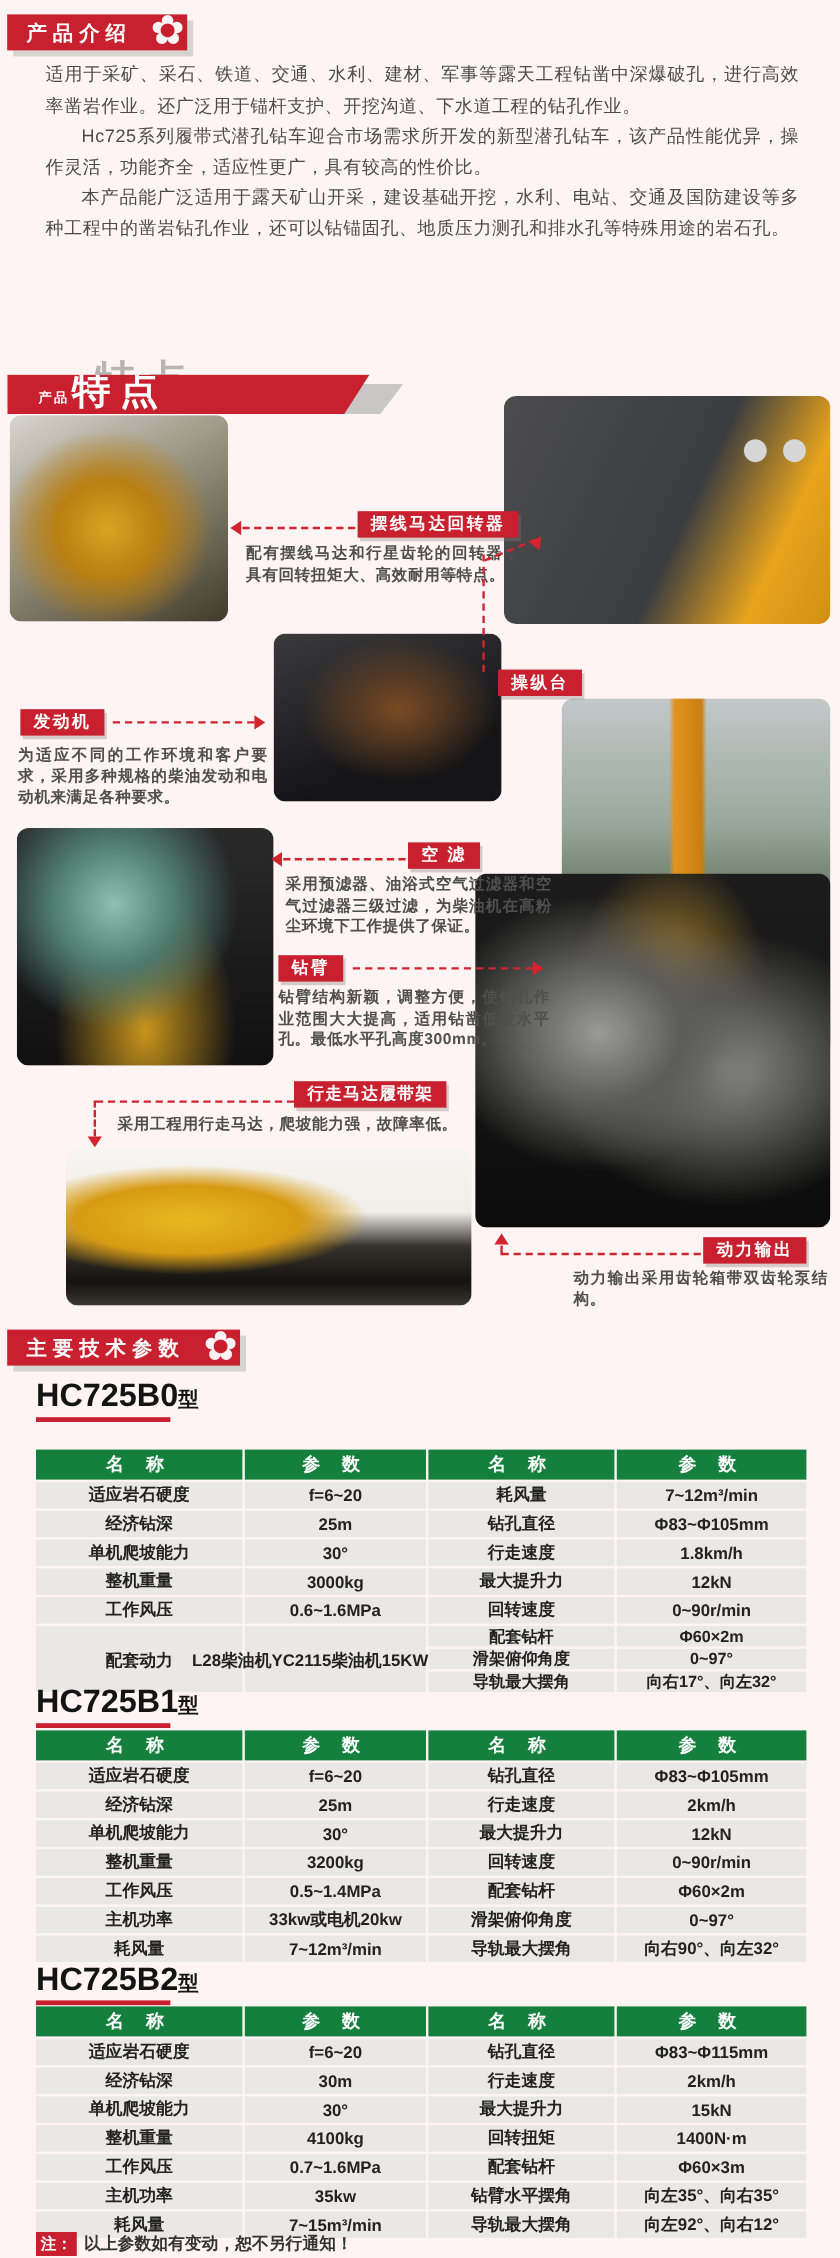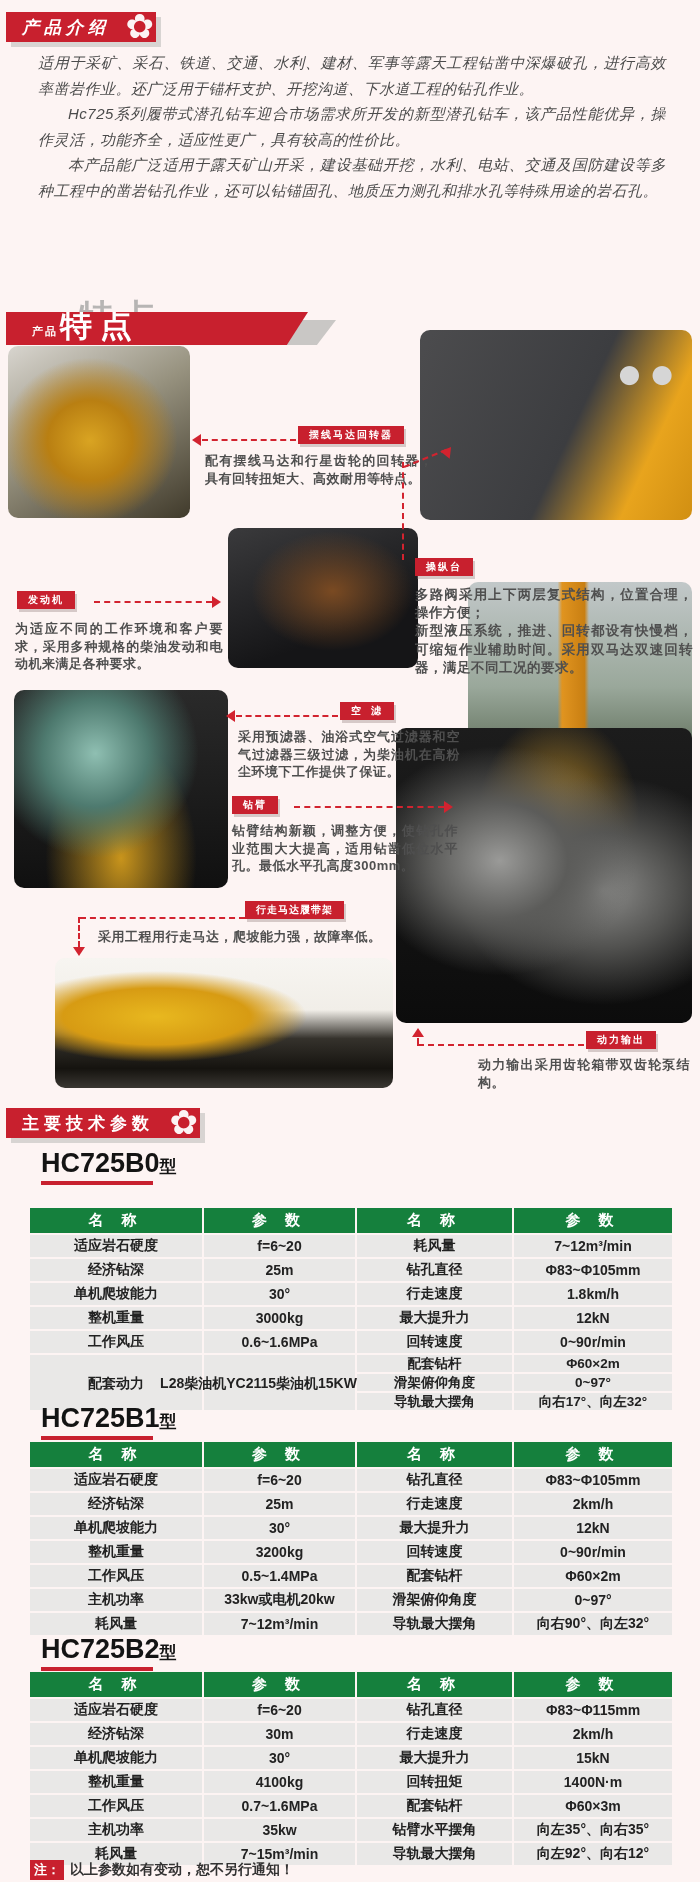--- a/index.html
+++ b/index.html
@@ -13,21 +13,21 @@
     position:absolute;display:inline-flex;align-items:center;
     height:30px;background:#c8202e;color:#fff;font-weight:bold;
     font-size:17px;letter-spacing:5px;padding:0 46px 0 16px;
     box-shadow:5px 5px 0 #d8d4d2;
   }
   .sec-banner .flower{
     position:absolute;right:2px;top:-6px;font-size:34px;letter-spacing:0;
     color:#ffffff;opacity:.95;
   }
   
-  #intro{position:absolute;left:0;top:0;width:700px;height:300px;font-style:italic;}
+  #intro{position:absolute;left:0;top:0;width:700px;height:300px;}
   .intro-text{position:absolute;left:38px;top:50px;width:628px;
     font-size:15px;line-height:1.7;color:#4b4b4b;letter-spacing:.5px;text-align:justify;}
   .intro-text p{margin:0;}
   .intro-text p.indent{text-indent:2em;}
   
   #features{position:absolute;left:0;top:300px;width:700px;height:800px;}
   .feat-banner{position:absolute;left:6px;top:0;width:340px;height:50px;}
   .feat-banner .echo{position:absolute;left:72px;top:-6px;font-size:36px;font-weight:bold;color:#b7b5b4;letter-spacing:6px;z-index:0;}
   .feat-banner .slant-shadow{position:absolute;left:12px;top:20px;width:318px;height:25px;background:#c9c7c5;
     clip-path:polygon(0 0,100% 0,94% 100%,0 100%);z-index:0;}
@@ -57,37 +57,37 @@
                linear-gradient(180deg,#c2c8c9 0%,#9aa89b 35%,#44543c 70%,#202b18 100%);}
   .p-crawler{left:55px;top:658px;width:338px;height:130px;
     background:radial-gradient(ellipse at 30% 45%,#e8b81f 0%,#d79b13 28%,rgba(0,0,0,0) 45%),
                linear-gradient(180deg,#f7f5f1 0%,#f1eee8 40%,#35322c 62%,#15130f 85%,#3a3732 100%);}
   .p-power{left:396px;top:428px;width:296px;height:295px;
     background:radial-gradient(ellipse at 35% 45%,#9a9a98 0%,#5c5c5a 25%,rgba(0,0,0,0) 50%),
                radial-gradient(ellipse at 70% 55%,#8c8c8a 0%,#525250 25%,rgba(0,0,0,0) 50%),
                radial-gradient(ellipse at 55% 30%,#b08428 0%,rgba(0,0,0,0) 35%),
                linear-gradient(#1c1c1c,#0c0c0c);}
   
-  .tag{position:absolute;background:#c8202e;color:#fff;font-weight:bold;font-size:10px;
+  .tag{position:absolute;background:#c8202e;color:#fff;font-weight:bold;font-size:14px;
     letter-spacing:2px;padding:2px 11px;box-shadow:2px 3px 0 rgba(140,120,120,.35);white-space:nowrap;}
   .ftext{position:absolute;font-size:13px;font-weight:bold;color:#4f4f4f;line-height:1.35;
     letter-spacing:.5px;text-align:justify;}
   .pre{white-space:pre-line;}
   .dash-h{position:absolute;height:0;border-top:2px dashed #d2232f;}
   .dash-v{position:absolute;width:0;border-left:2px dashed #d2232f;}
   .dash-diag{position:absolute;height:0;border-top:2px dashed #d2232f;transform-origin:left center;}
   .arr{position:absolute;width:0;height:0;}
   .arr-left{border-top:6px solid transparent;border-bottom:6px solid transparent;border-right:9px solid #d2232f;}
   .arr-right{border-top:6px solid transparent;border-bottom:6px solid transparent;border-left:9px solid #d2232f;}
   .arr-down{border-left:6px solid transparent;border-right:6px solid transparent;border-top:9px solid #d2232f;}
   .arr-up{border-left:6px solid transparent;border-right:6px solid transparent;border-bottom:9px solid #d2232f;}
   .arr-upright{border-left:6px solid transparent;border-right:6px solid transparent;border-bottom:10px solid #d2232f;transform:rotate(38deg);}
   
   #specs{position:absolute;left:0;top:1100px;width:700px;height:782px;}
-  .model-h{position:absolute;left:30px;color:#141414;margin-left:11px;}
+  .model-h{position:absolute;left:30px;color:#141414;}
   .model-h .m{font-size:27px;font-weight:bold;letter-spacing:0;}
   .model-h .mx{font-size:17px;font-weight:bold;}
   .model-h .uline{width:112px;height:4px;background:#c8202e;margin-top:2px;}
   .spec-table{position:absolute;left:30px;width:642px;display:grid;
     grid-template-columns:172px 151px 155px 158px;gap:2px;}
   .th{background:#15803d;color:#fff;font-size:15px;font-weight:bold;letter-spacing:7px;
     height:25px;display:flex;align-items:center;justify-content:center;}
   .td{background:#e9e8e7;color:#222;font-size:14px;font-weight:bold;height:22px;
     display:flex;align-items:center;justify-content:center;white-space:nowrap;}
   .td.sub{height:17px;font-size:13.5px;}
@@ -130,31 +130,29 @@
 
   <div class="arr arr-left" style="left:192px;top:134px;"></div>
   <div class="dash-h" style="left:202px;top:139px;width:94px;"></div>
   <div class="tag" style="left:298px;top:126px;">摆线马达回转器</div>
   <div class="ftext" style="left:205px;top:152px;width:228px;">配有摆线马达和行星齿轮的回转器，具有回转扭矩大、高效耐用等特点。</div>
 
   <div class="dash-v" style="left:402px;top:162px;height:98px;"></div>
   <div class="dash-diag" style="left:404px;top:166px;width:46px;transform:rotate(-22deg);"></div>
   <div class="arr arr-upright" style="left:442px;top:146px;"></div>
   <div class="tag" style="left:415px;top:258px;">操纵台</div>
-  <div class="ftext pre" style="left:415px;top:286px;width:278px;font-size:13.5px;">多路阀采用上下两层复式结构，位置合理，操作方便；
-新型液压系统，推进、回转都设有快慢档，可缩短作业辅助时间。采用双马达双速回转器，满足不同工况的要求。</div>
 
   <div class="tag" style="left:17px;top:291px;">发动机</div>
   <div class="dash-h" style="left:94px;top:301px;width:118px;"></div>
   <div class="arr arr-right" style="left:212px;top:296px;"></div>
   <div class="ftext" style="left:15px;top:320px;width:208px;">为适应不同的工作环境和客户要求，采用多种规格的柴油发动和电动机来满足各种要求。</div>
 
   <div class="arr arr-left" style="left:226px;top:410px;"></div>
   <div class="dash-h" style="left:236px;top:415px;width:102px;"></div>
-  <div class="tag" style="left:340px;top:402px;font-family:Liberation Mono, monospace;">空 滤</div>
+  <div class="tag" style="left:340px;top:402px;">空 滤</div>
   <div class="ftext" style="left:238px;top:428px;width:222px;">采用预滤器、油浴式空气过滤器和空气过滤器三级过滤，为柴油机在高粉尘环境下工作提供了保证。</div>
 
   <div class="tag" style="left:232px;top:496px;">钻臂</div>
   <div class="dash-h" style="left:294px;top:506px;width:150px;"></div>
   <div class="arr arr-right" style="left:444px;top:501px;"></div>
   <div class="ftext" style="left:232px;top:522px;width:226px;">钻臂结构新颖，调整方便，使钻孔作业范围大大提高，适用钻凿低位水平孔。最低水平孔高度300mm。</div>
 
   <div class="tag" style="left:245px;top:601px;letter-spacing:1px;">行走马达履带架</div>
   <div class="dash-h" style="left:80px;top:617px;width:165px;"></div>
   <div class="dash-v" style="left:78px;top:617px;height:30px;"></div>

